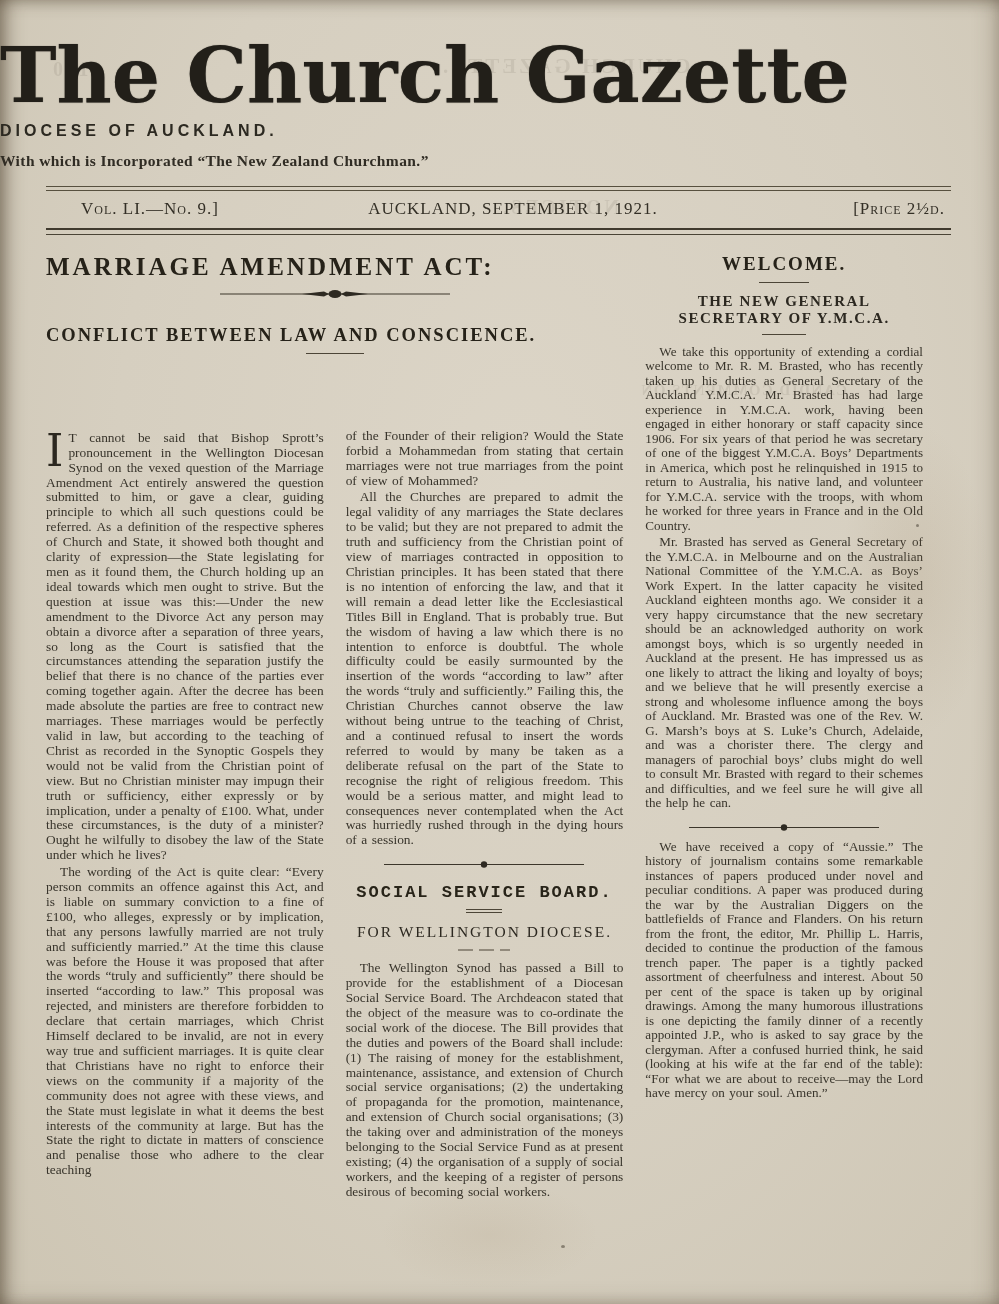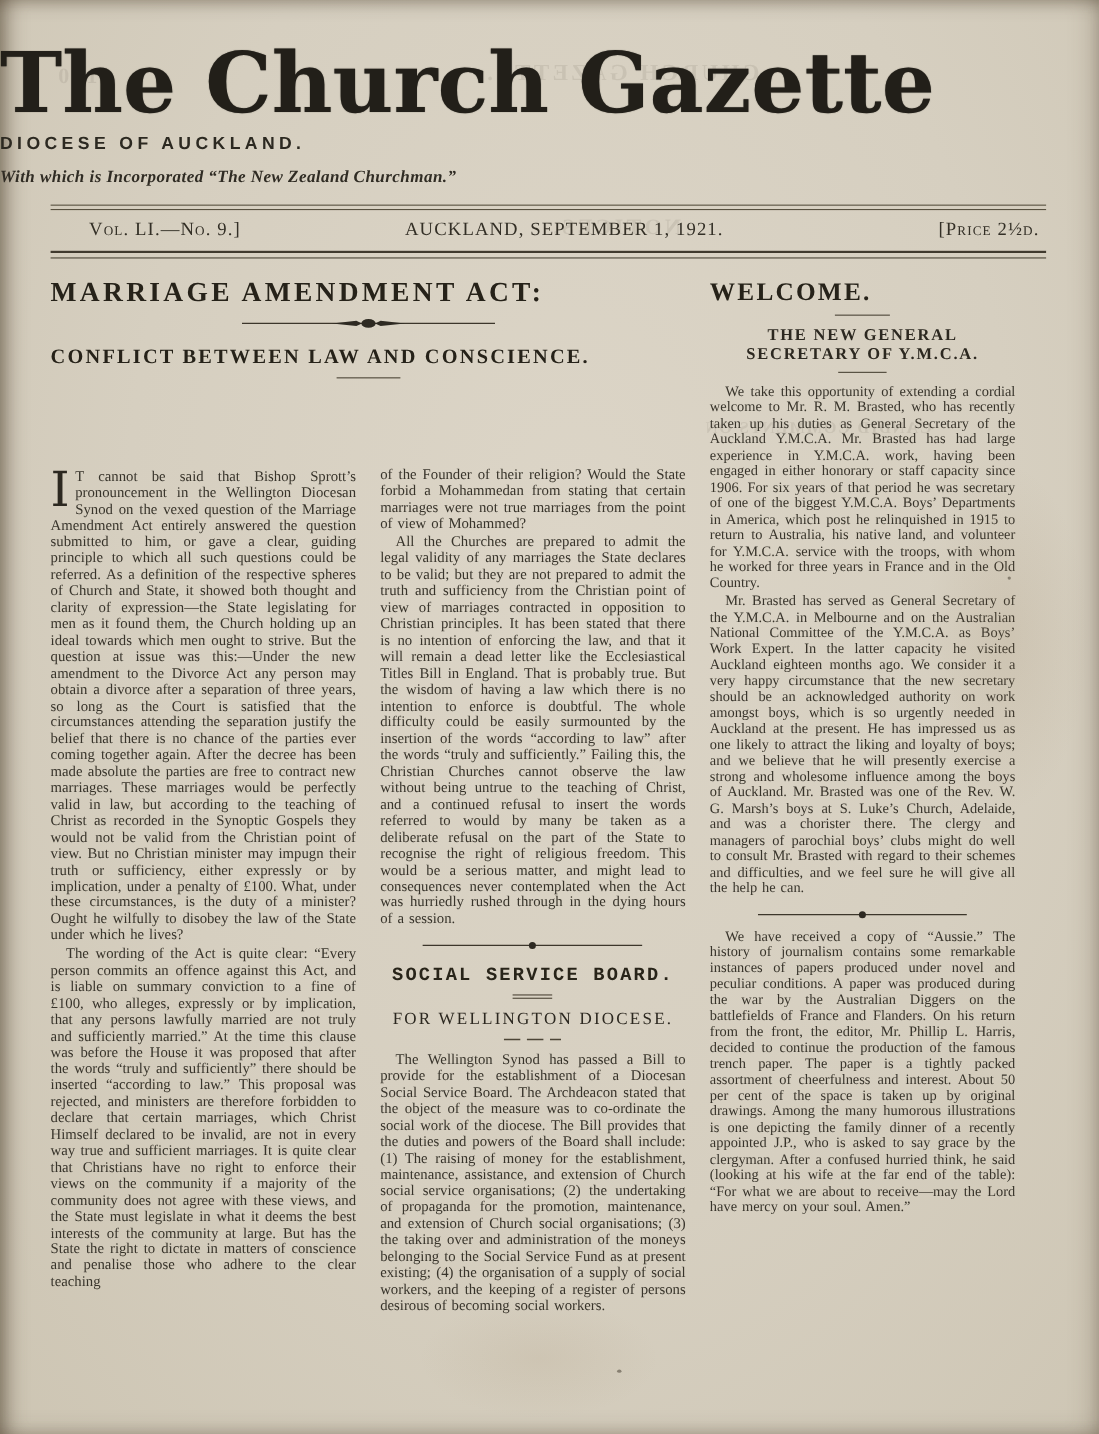--- a/index.html
+++ b/index.html
@@ -32,21 +32,21 @@
   .mast-title{
     margin:0;font-family:"DejaVu Serif", serif;font-weight:bold;
     font-size:76px;line-height:1.05;color:#221f19;letter-spacing:0px;
     text-shadow:0 0 1px rgba(34,31,25,.6);
   }
   .mast-sub{
     margin-top:6px;font-family:"Liberation Sans", sans-serif;font-weight:bold;
     font-size:16px;letter-spacing:4px;color:#2c2921;
   }
   .mast-note{
-    margin-top:12px;font-style:italic;font-weight:bold;
+    margin-top:12px;font-weight:bold;
     font-size:15.5px;color:#302c24;letter-spacing:.4px;
   }
   
   .rules-wrap{padding:0 48px 0 46px;}
   .rule-thin-double{height:3px;border-top:1px solid #57503f;border-bottom:1px solid #57503f;margin-top:16px;}
   .rule-heavy-double{height:4px;border-top:2px solid #403a2e;border-bottom:1px solid #4a4436;}
   .dateline{
     display:flex;align-items:baseline;justify-content:space-between;
     padding:8px 6px 9px 6px;font-size:17px;color:#332f26;
     font-variant:small-caps;letter-spacing:1px;
@@ -61,25 +61,25 @@
   }
   .headline-left{grid-column:1/3;grid-row:1;text-align:left;padding-bottom:10px;}
   .colA{grid-column:1;grid-row:2;}
   .colB{grid-column:2;grid-row:2;}
   .colC{grid-column:3;grid-row:1/3;}
   h2.main-head{
     margin:2px 0 0 0;font-size:25px;letter-spacing:3px;color:#262219;
     font-weight:bold;
   }
   h3.sub-head{
-    margin:16px 0 0 0;font-size:18.5px;letter-spacing:2px;color:#262219;font-weight:bold;
+    margin:26px 0 0 0;font-size:18.5px;letter-spacing:2px;color:#262219;font-weight:bold;
   }
   .center-svg{display:flex;justify-content:center;margin-top:8px;}
   h4.sec-head{margin:14px 0 0 0;text-align:center;font-size:17px;letter-spacing:2px;color:#282419;font-weight:bold;font-family:Liberation Mono, monospace;}
-  h4.welcome-head{margin:2px 0 0 0;text-align:left;font-size:23px;letter-spacing:2px;color:#262219;font-weight:bold;}
+  h4.welcome-head{margin:2px 0 0 0;text-align:center;font-size:19px;letter-spacing:2px;color:#262219;font-weight:bold;}
   h5.sec-sub{margin:10px 0 0 0;text-align:center;font-size:15px;letter-spacing:1.6px;color:#2c2820;font-weight:bold;}
   h5.light{font-weight:normal;letter-spacing:2px;font-size:15.5px;}
   
   .col p{
     margin:0 0 2px 0;font-size:13.4px;line-height:14.9px;
     text-align:justify;color:#38342b;word-spacing:1.2px;
   }
   .colC p{font-size:13.1px;line-height:14.5px;}
   p.indent{text-indent:14px;}
   p.first-par{margin-top:2px;}

